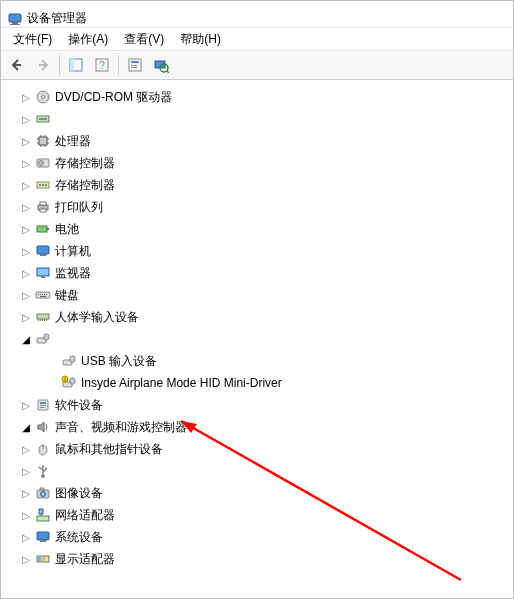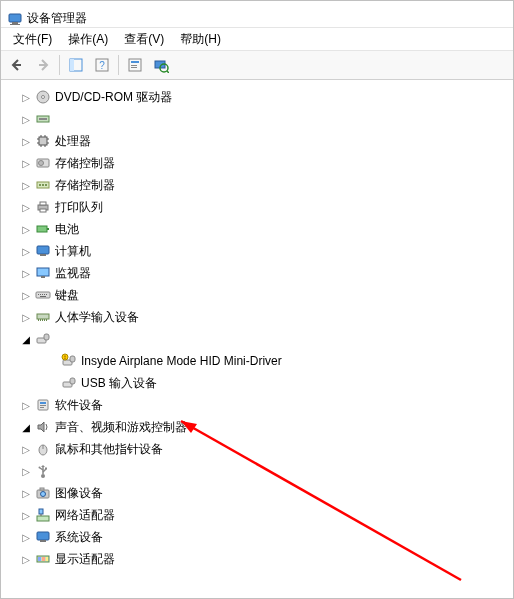--- a/index.html
+++ b/index.html
@@ -235,37 +235,37 @@
         </svg>
       </span>
     </div>
 
   <div class="node lvl2">
       <span class="chev"></span>
       <span class="ico">
         <svg width="16" height="16" viewBox="0 0 16 16">
           <rect x="2" y="7" width="9" height="5" rx="1" fill="#ddd" stroke="#888"></rect>
           <rect x="9" y="3" width="5" height="6" rx="2" fill="#ccc" stroke="#888"></rect>
+        </svg>
+      </span>
+      <span>USB 输入设备</span>
+    </div>
+
+  <div class="node lvl2">
+      <span class="chev"></span>
+      <span class="ico">
+        <svg width="16" height="16" viewBox="0 0 16 16">
+          <rect x="2" y="7" width="9" height="5" rx="1" fill="#ddd" stroke="#888"></rect>
+          <rect x="9" y="3" width="5" height="6" rx="2" fill="#ccc" stroke="#888"></rect>
           <circle cx="4" cy="4" r="3" fill="#ffcc00" stroke="#aa8800"></circle>
           <rect x="3.5" y="2.5" width="1" height="2" fill="#885500"></rect>
           <rect x="3.5" y="5" width="1" height="1" fill="#885500"></rect>
         </svg>
       </span>
       <span>Insyde Airplane Mode HID Mini-Driver</span>
-    </div>
-
-  <div class="node lvl2">
-      <span class="chev"></span>
-      <span class="ico">
-        <svg width="16" height="16" viewBox="0 0 16 16">
-          <rect x="2" y="7" width="9" height="5" rx="1" fill="#ddd" stroke="#888"></rect>
-          <rect x="9" y="3" width="5" height="6" rx="2" fill="#ccc" stroke="#888"></rect>
-        </svg>
-      </span>
-      <span>USB 输入设备</span>
     </div>
 
   <div class="node lvl1">
       <span class="chev">▷</span>
       <span class="ico">
         <svg width="16" height="16" viewBox="0 0 16 16">
           <rect x="3" y="3" width="10" height="10" rx="1" fill="#e8e8e8" stroke="#888"></rect>
           <rect x="5" y="5" width="6" height="2" fill="#4a90d9"></rect>
           <rect x="5" y="8" width="6" height="1" fill="#888"></rect>
           <rect x="5" y="10" width="4" height="1" fill="#888"></rect>

